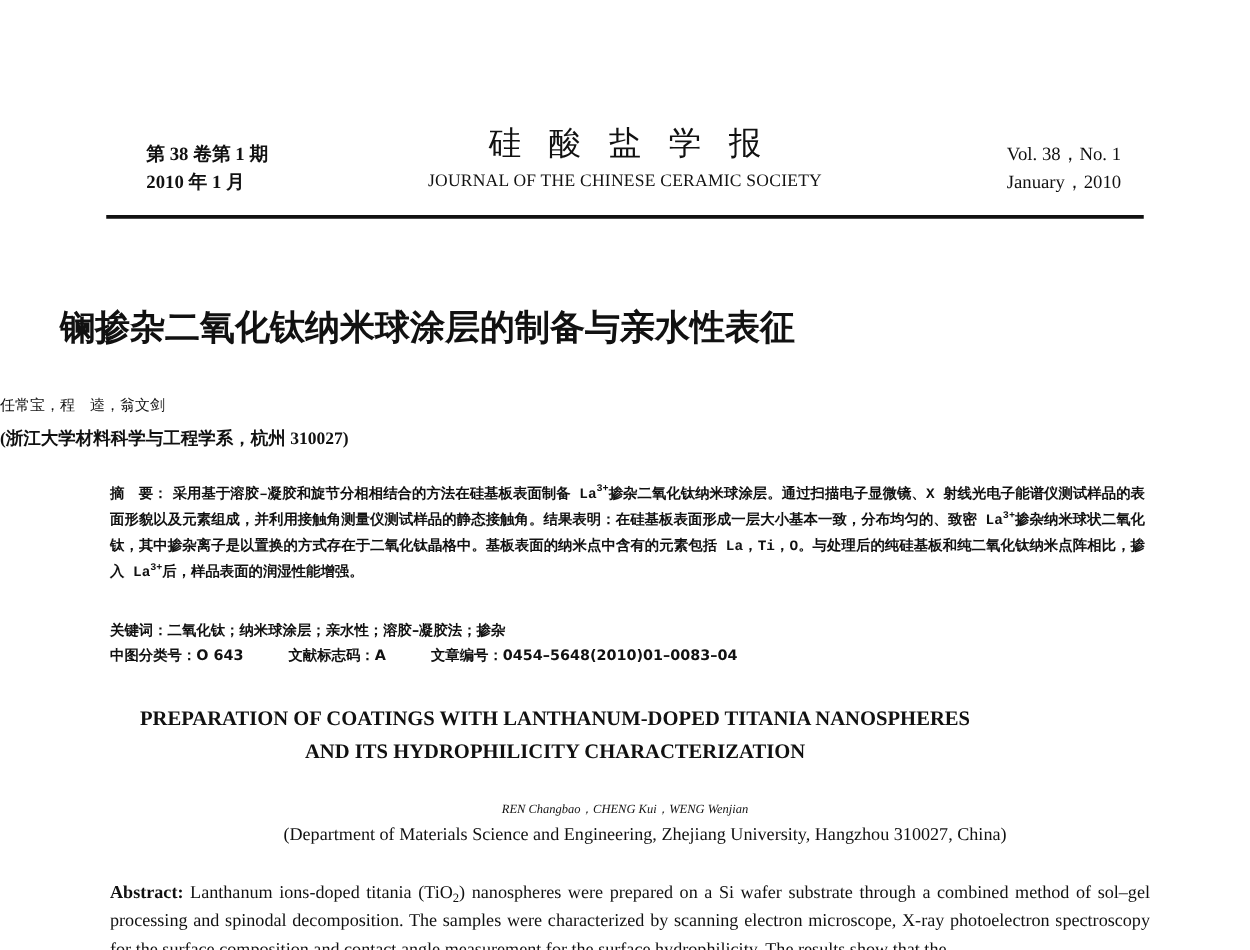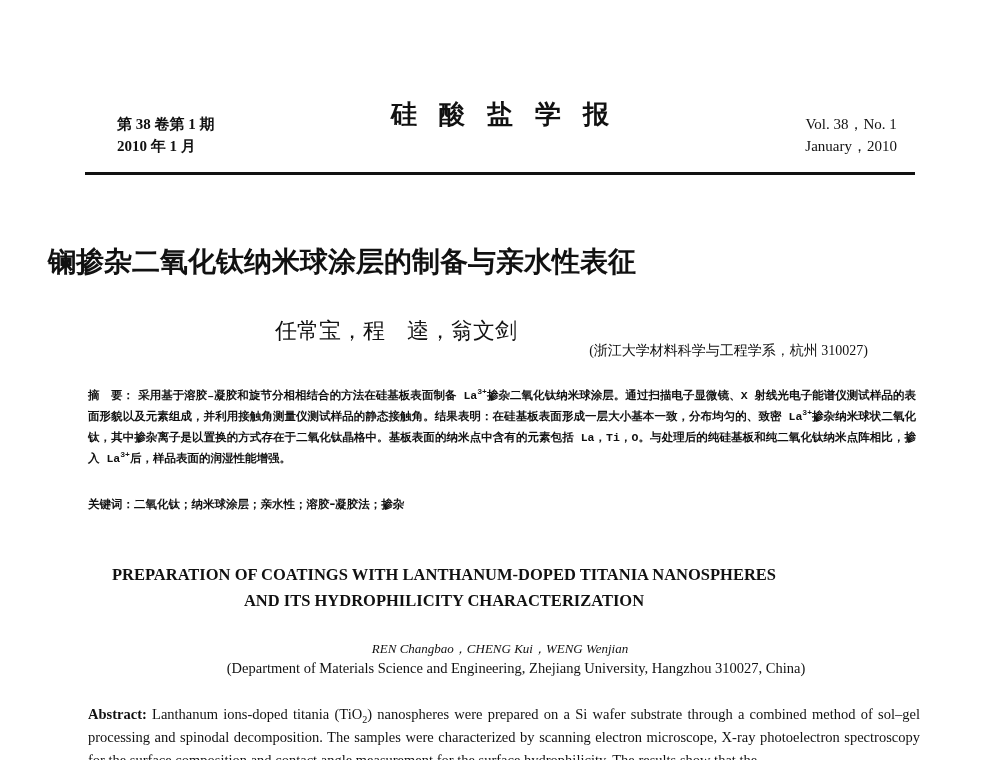--- a/index.html
+++ b/index.html
@@ -1,51 +1,52 @@
 <!DOCTYPE html>
 <html><head>
 <meta charset="utf-8">
 <style>
   html, body { margin: 0; padding: 0; background: #ffffff; }
   body { width: 1000px; height: 760px; overflow: hidden; position: relative; color: #111; font-family: "Liberation Serif", "DejaVu Serif", serif; }
   .page { position: absolute; left: 0; top: 0; width: 1000px; height: 760px; }
   .hdr-left { position: absolute; left: 117px; top: 113px; font-size: 15px; line-height: 22px; font-weight: bold; }
   .hdr-center { position: absolute; left: 300px; top: 100px; width: 400px; text-align: center; }
-  .journal-cn { font-size: 26px; letter-spacing: 22px; font-weight: bold; line-height: 30px; padding-left: 22px; }
+  .journal-cn { font-size: 26px; letter-spacing: 22px; font-weight: normal; line-height: 30px; padding-left: 22px; }
   .journal-en { font-size: 14px; margin-top: 8px; letter-spacing: 0.2px; }
   .hdr-right { position: absolute; right: 103px; top: 113px; font-size: 15px; line-height: 22px; text-align: center; }
   .rule { position: absolute; left: 85px; top: 172px; width: 830px; height: 3px; background: #111; }
   .title-cn { position: absolute; left: 0; top: 243px; width: 1000px; text-align: left; font-size: 28px; font-weight: bold; font-family: "DejaVu Sans", sans-serif; letter-spacing: 0px; padding-left: 48px; }
-  .authors-cn { position: absolute; left: 0; top: 316px; width: 792px; text-align: center; font-size: 22px; }
-  .affil-cn { position: absolute; left: 0; top: 342px; width: 868px; text-align: right; font-size: 14px; font-weight: normal; }
+  .authors-cn { position: absolute; left: 0; top: 316px; width: 792px; text-align: left; font-size: 12px; }
+  .affil-cn { position: absolute; left: 0; top: 342px; width: 868px; text-align: left; font-size: 14px; font-weight: bold; }
   .abs-cn { position: absolute; left: 88px; top: 385px; width: 828px; font-size: 11.5px; line-height: 21px; font-family: Liberation Mono, monospace; font-weight: bold; text-align: justify; }
   .abs-cn .lbl { font-weight: bold; margin-right: 4px; }
   sup { font-size: 70%; line-height: 0; }
   sub { font-size: 70%; line-height: 0; }
   .kw { position: absolute; left: 88px; top: 494px; font-size: 11.5px; font-family: "DejaVu Sans", sans-serif; font-weight: bold; line-height: 20px; }
   .cls { position: absolute; left: 88px; top: 514px; font-size: 11.5px; font-family: "DejaVu Sans", sans-serif; font-weight: bold; line-height: 20px; }
   .cls span.gap { display: inline-block; width: 36px; }
   .title-en { position: absolute; left: 0; top: 562px; width: 888px; text-align: center; font-size: 16.5px; font-weight: bold; line-height: 26px; }
-  .authors-en { position: absolute; left: 0; top: 640px; width: 1000px; text-align: center; font-size: 13px; font-style: italic; }
+  .authors-en { position: absolute; left: 0; top: 640px; width: 1000px; text-align: center; font-size: 10px; font-style: italic; }
   .affil-en { position: absolute; left: 16px; top: 660px; width: 1000px; text-align: center; font-size: 14.5px; }
   .abs-en { position: absolute; left: 88px; top: 703px; width: 832px; font-size: 14.5px; line-height: 23px; text-align: justify; }
   .abs-en b { font-weight: bold; margin-top: 20px; }
 </style>
 </head>
 <body>
 
 <div class="page">
 
   <div class="hdr-left">
     <div>第 38 卷第 1 期</div>
     <div>2010 年 1 月</div>
   </div>
 
   <div class="hdr-center">
     <div class="journal-cn">硅酸盐学报</div>
+    <div class="journal-en">JOURNAL OF THE CHINESE CERAMIC SOCIETY</div>
   </div>
 
   <div class="hdr-right">
     <div>Vol. 38，No. 1</div>
     <div>January，2010</div>
   </div>
 
   <div class="rule"></div>
 
   <div class="title-cn">镧掺杂二氧化钛纳米球涂层的制备与亲水性表征</div>
@@ -53,20 +54,23 @@
   <div class="affil-cn">(浙江大学材料科学与工程学系，杭州 310027)</div>
 
   <div class="abs-cn">
     <span class="lbl">摘　要：</span><span>采用基于溶胶–凝胶和旋节分相相结合的方法在硅基板表面制备 La</span><sup>3+</sup><span>掺杂二氧化钛纳米球涂层。通过扫描电子显微镜、X 射线光电子能谱仪测试样品的表面形貌以及元素组成，并利用接触角测量仪测试样品的静态接触角。结果表明：在硅基板表面形成一层大小基本一致，分布均匀的、致密 La</span><sup>3+</sup><span>掺杂纳米球状二氧化钛，其中掺杂离子是以置换的方式存在于二氧化钛晶格中。基板表面的纳米点中含有的元素包括 La，Ti，O。与处理后的纯硅基板和纯二氧化钛纳米点阵相比，掺入 La</span><sup>3+</sup><span>后，样品表面的润湿性能增强。</span>
   </div>
 
   <div class="kw">
     <span>关键词：</span><span>二氧化钛；纳米球涂层；亲水性；溶胶–凝胶法；掺杂</span>
   </div>
 
+  <div class="cls">
+    <span>中图分类号：</span><span>O 643</span><span class="gap"></span><span>文献标志码：</span><span>A</span><span class="gap"></span><span>文章编号：</span><span>0454–5648(2010)01–0083–04</span>
+  </div>
 
   <div class="title-en">
     <div>PREPARATION OF COATINGS WITH LANTHANUM-DOPED TITANIA NANOSPHERES</div>
     <div>AND ITS HYDROPHILICITY CHARACTERIZATION</div>
   </div>
 
   <div class="authors-en">REN Changbao，CHENG Kui，WENG Wenjian</div>
   <div class="affil-en">(Department of Materials Science and Engineering, Zhejiang University, Hangzhou 310027, China)</div>
 
   <div class="abs-en">

